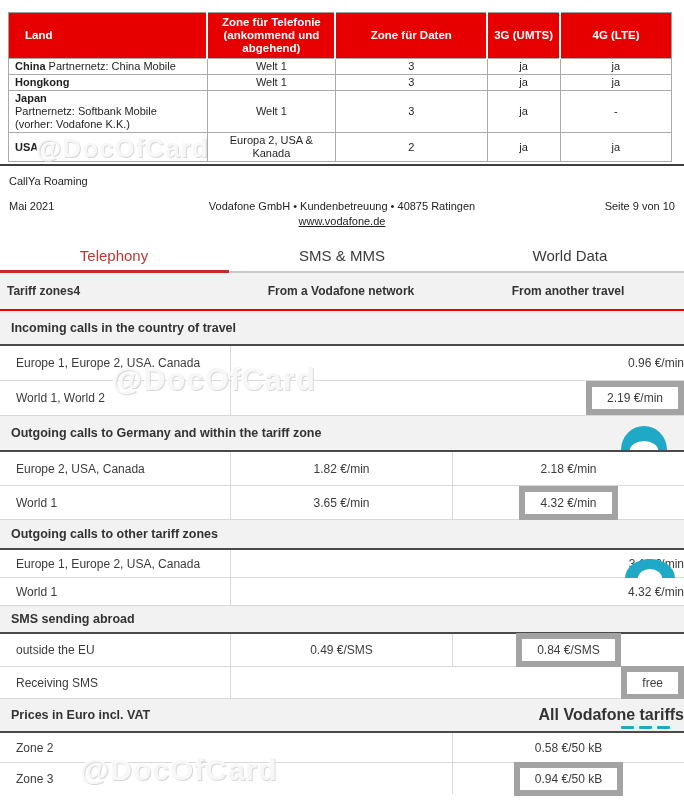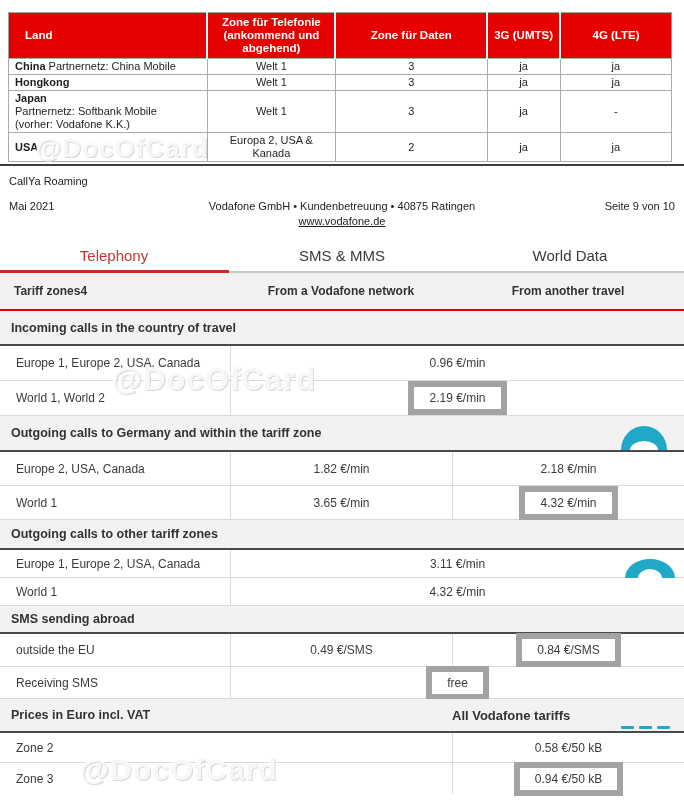--- a/index.html
+++ b/index.html
@@ -75,47 +75,47 @@
   .tab-underline .seg-red { position: absolute; left: 0; top: 0; width: 229px; height: 3px; background: #ca2a25; z-index: 1; }
 
   
   .tariff { width: 684px; font-size: 12px; color: #3b3b3b; }
   .t-header {
     display: flex; align-items: center;
     height: 38px; background: #f2f2f2;
     border-bottom: 2px solid #e60000;
     font-weight: bold; color: #333;
   }
-  .t-header .c1 { width: 230px; padding-left: 14px; }
+  .t-header .c1 { width: 230px; padding-left: 7px; }
   .t-header .c2 { width: 222px; text-align: center; }
   .t-header .c3 { flex: 1; text-align: center; }
 
   .section {
     position: relative;
     background: #f2f2f2;
     border-bottom: 2px solid #4a4a4a;
     font-weight: bold; color: #333;
     display: flex; align-items: center;
     padding-left: 11px;
     font-size: 12.5px;
   }
-  .section .right-head { position: absolute; left: 452px; right: 0; text-align: left; font-size: 13px; }
+  .section .right-head { position: absolute; left: 452px; right: 0; text-align: right; font-size: 16px; }
 
   .row {
     position: relative;
     display: flex; align-items: stretch;
     background: #fff;
     border-bottom: 1px solid #d9d9d9;
   }
   .row .lbl { width: 230px; display: flex; align-items: center; padding-left: 16px; }
   .row .lbl.wide { width: 452px; }
   .row .val { display: flex; align-items: center; justify-content: center; border-left: 1px solid #d9d9d9; }
   .row .v1 { width: 222px; }
   .row .v2 { flex: 1; }
-  .row .vm { flex: 1; }
+  .row .vm { flex: 1; justify-content: flex-end; }
 
   .hl-box {
     border: 6px solid #a3a3a3;
     background: #fff;
     padding: 4px 15px;
     line-height: 14px;
     white-space: nowrap;
   }
 
   

